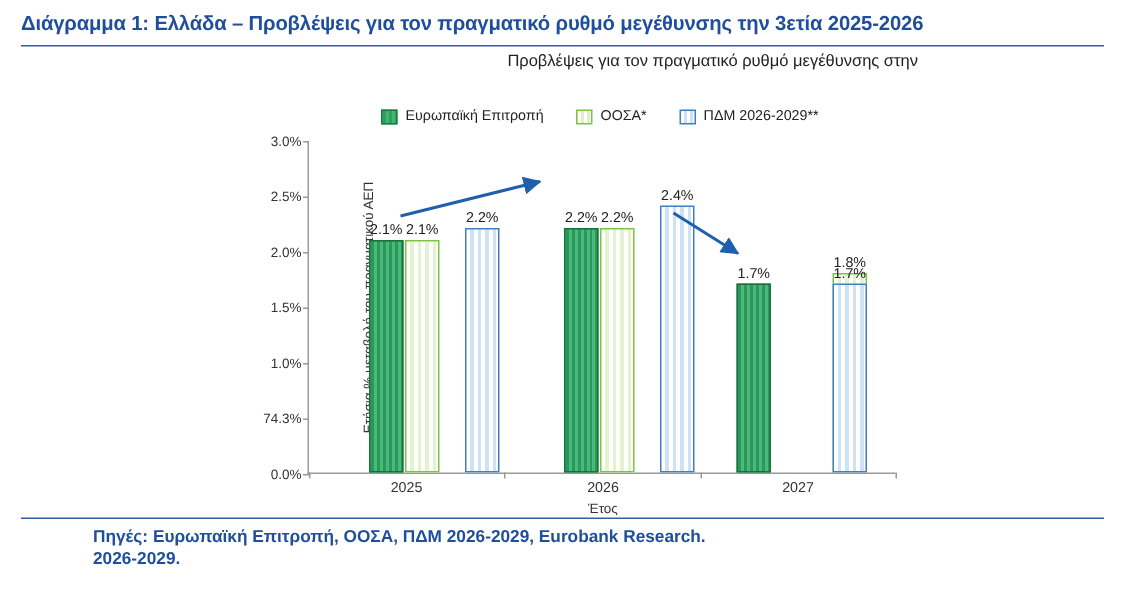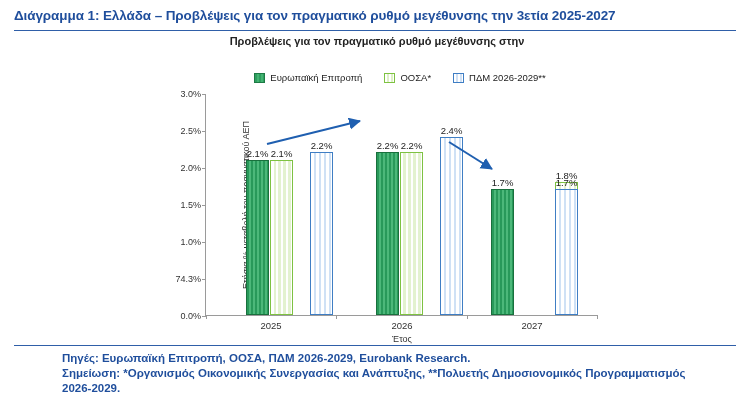--- a/index.html
+++ b/index.html
@@ -46,23 +46,23 @@
     left: 142px;
     top: 34px;
     width: 470px;
     height: 305px;
   }
   .chart-title {
     position: absolute;
     left: 0;
     top: 0;
     width: 470px;
-    text-align: center;
+    text-align: right;
     font-size: 11px;
-    font-weight: 700;
+    font-weight: 400;
     color: #222;
     line-height: 14px;
   }
   
   .legend {
     position: absolute;
     left: 52px;
     top: 38px;
     width: 412px;
     display: flex;
@@ -220,21 +220,21 @@
     color: #1f4e9c;
     line-height: 15px;
   }
   .footer div { white-space: nowrap; padding-left: 48px; }
 </style>
 </head>
 <body>
 
 <div class="page">
 
-  <div class="fig-title">Διάγραμμα 1: Ελλάδα – Προβλέψεις για τον πραγματικό ρυθμό μεγέθυνσης την 3ετία 2025-2027</div>
+  <div class="fig-title">Διάγραμμα 1: Ελλάδα – Προβλέψεις για τον πραγματικό ρυθμό μεγέθυνσης την 3ετία 2025-2026</div>
   <div class="title-rule"></div>
 
   <div class="chart-panel">
 
     <div class="chart-title">
       <div>Προβλέψεις για τον πραγματικό ρυθμό μεγέθυνσης στην</div>
     </div>
 
     <div class="legend">
       <div class="legend-item">
@@ -333,17 +333,16 @@
         </marker>
       </defs>
       <line x1="125" y1="110" x2="218" y2="87" stroke="#1f5fb0" stroke-width="2" marker-end="url(#ah)"></line>
       <line x1="307" y1="108" x2="350" y2="135" stroke="#1f5fb0" stroke-width="2" marker-end="url(#ah)"></line>
     </svg>
   </div>
 
   <div class="footer-rule"></div>
   <div class="footer">
     <div>Πηγές: Ευρωπαϊκή Επιτροπή, ΟΟΣΑ, ΠΔΜ 2026-2029, Eurobank Research.</div>
-    <div>Σημείωση: *Οργανισμός Οικονομικής Συνεργασίας και Ανάπτυξης, **Πολυετής Δημοσιονομικός Προγραμματισμός</div>
     <div>2026-2029.</div>
   </div>
 
 </div>
 
 </body></html>

